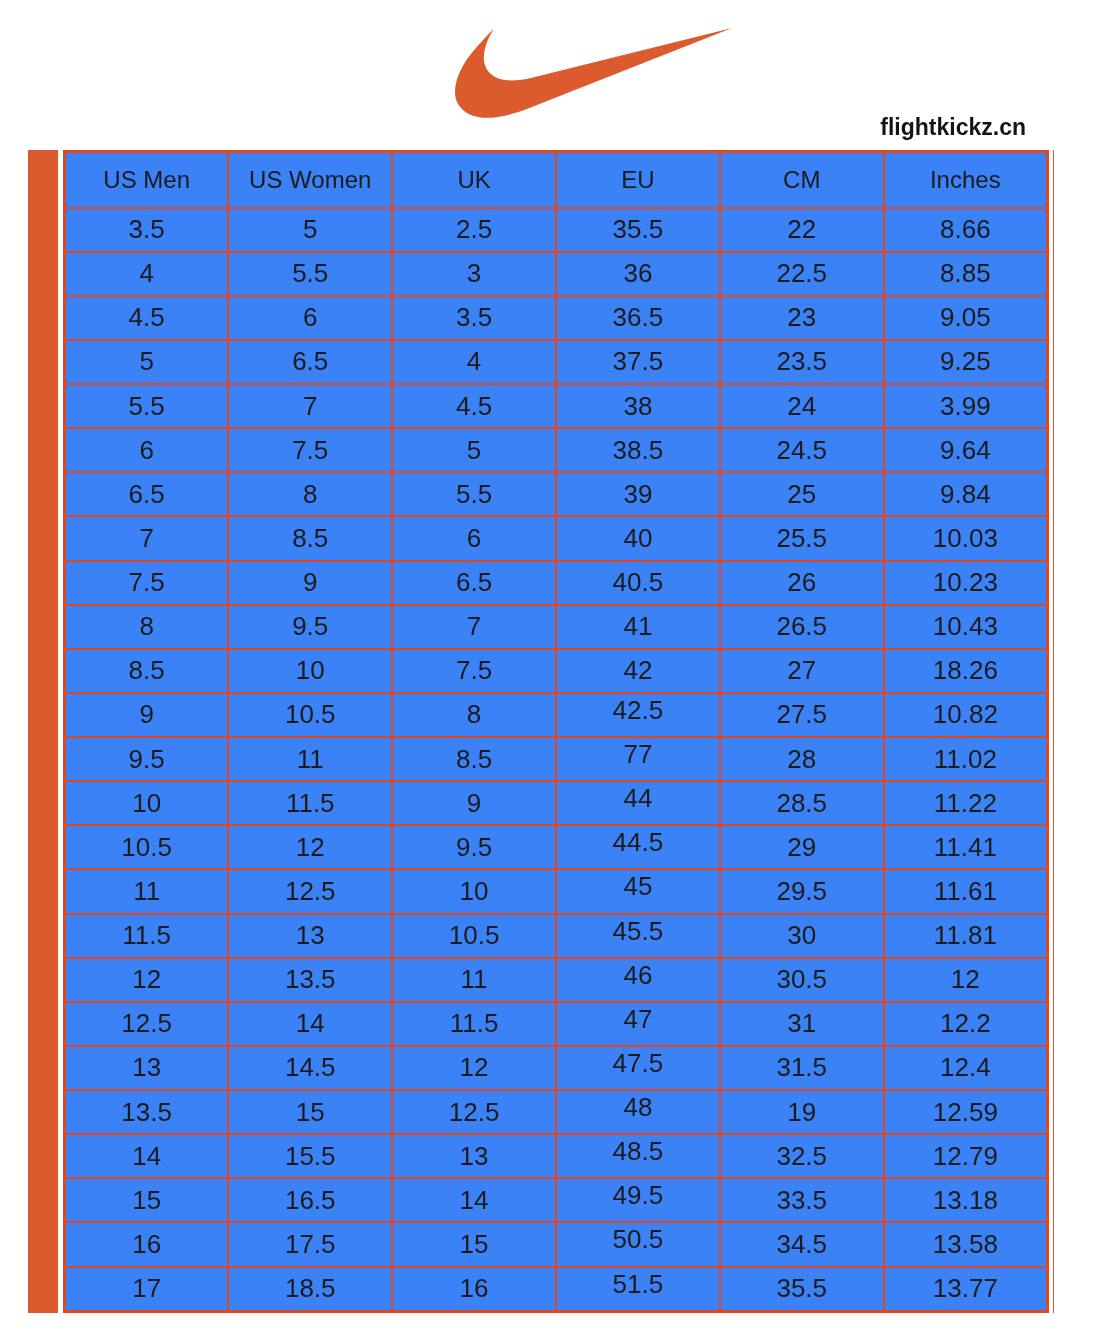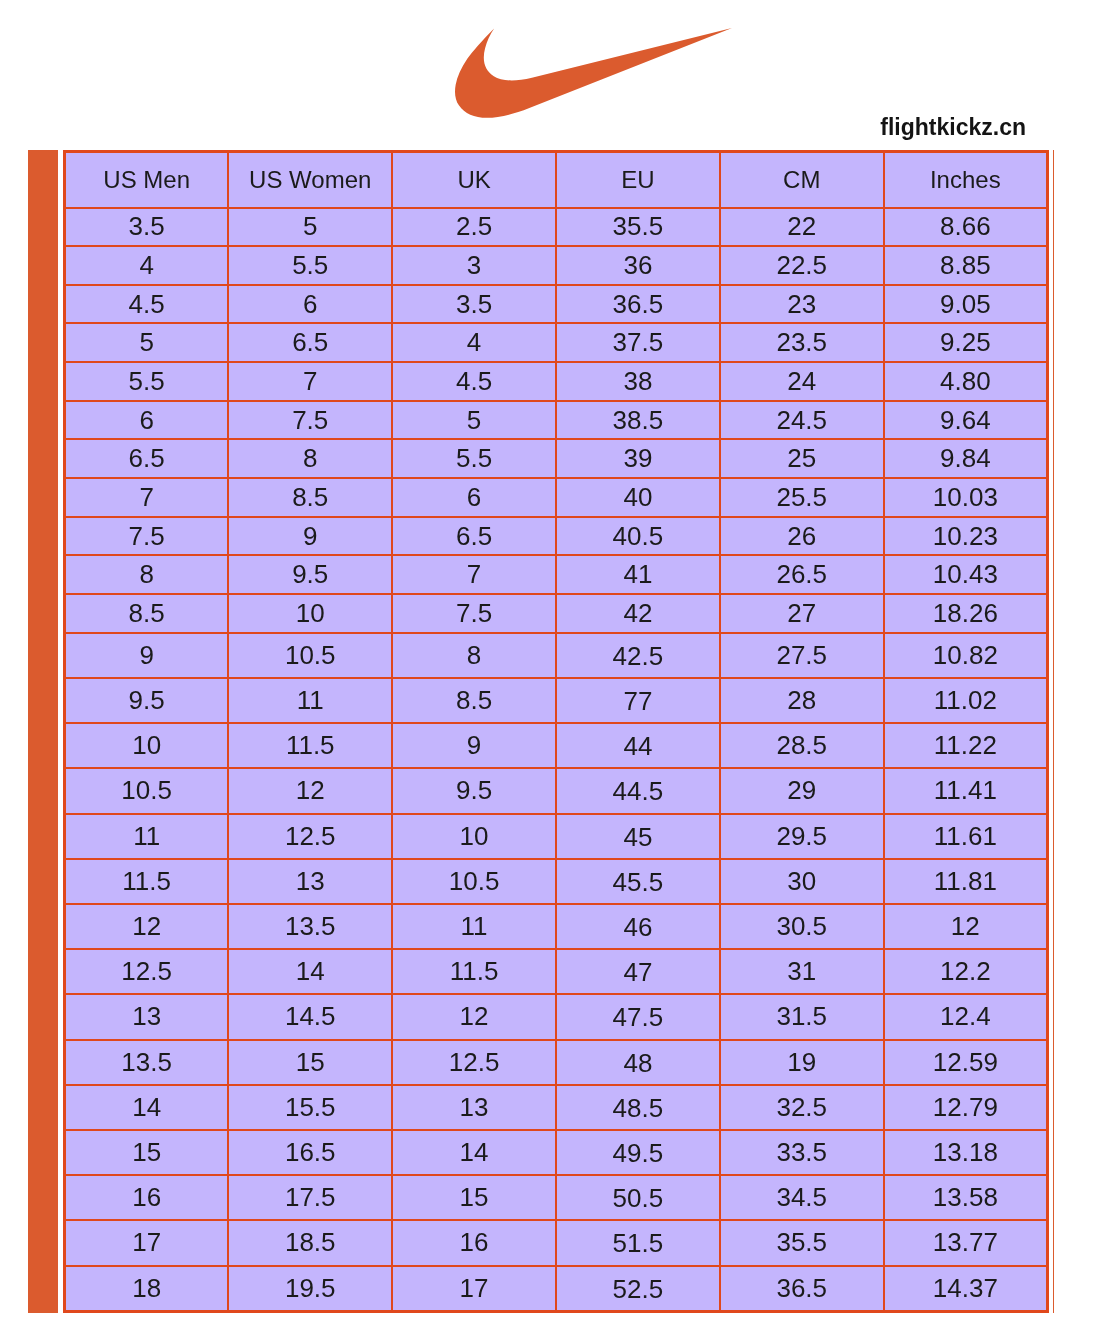--- a/index.html
+++ b/index.html
@@ -48,39 +48,39 @@
     flex: 0 0 auto;
   }
   .bar.left  { margin-right: 5px; }
   .bar.right { width: 29px; margin-left: 4px; }
   table.size-table {
     flex: 1 1 auto;
     width: 986px; height: 1163px;
     border-collapse: collapse;
     table-layout: fixed;
     border: 3px solid var(--grid);
-    background: #c4b5fd;
+    background: #3b82f6;
   }
   .size-table th, .size-table td {
     border: 2px solid var(--grid);
     text-align: center;
     vertical-align: middle;
     padding: 0;
     font-weight: 400;
     color: var(--ink);
     overflow: hidden;
   }
   .size-table thead tr { height: 56px; }
   .size-table th { font-size: 24px; }
   .size-table td { font-size: 26px; }
   
   .size-table td.raised {
     vertical-align: top;
     line-height: 1.1;
-    padding-top: 8px;
+    padding-top: 2px;
   }
 </style>
 </head>
 <body>
 
 <div class="page">
 
   <div class="logo">
     <svg viewBox="0 7.7 24 8.7" preserveAspectRatio="none" aria-hidden="true">
       <path fill="currentColor" d="M24 7.8L6.442 15.276c-1.456.616-2.679.925-3.668.925-1.12 0-1.933-.392-2.437-1.177-.317-.504-.41-1.143-.28-1.918.13-.775.476-1.6 1.036-2.477.467-.71 1.232-1.643 2.297-2.8a6.122 6.122 0 0 0-.784 1.848c-.28 1.195-.028 2.072.756 2.632.373.261.886.392 1.54.392.522 0 1.11-.084 1.764-.252L24 7.8z"></path>
@@ -134,21 +134,21 @@
             <td>37.5</td>
             <td>23.5</td>
             <td>9.25</td>
           </tr>
           <tr>
             <td>5.5</td>
             <td>7</td>
             <td>4.5</td>
             <td>38</td>
             <td>24</td>
-            <td>4.80</td>
+            <td>3.99</td>
           </tr>
           <tr>
             <td>6</td>
             <td>7.5</td>
             <td>5</td>
             <td>38.5</td>
             <td>24.5</td>
             <td>9.64</td>
           </tr>
           <tr>
@@ -296,26 +296,18 @@
             <td>13.58</td>
           </tr>
           <tr>
             <td>17</td>
             <td>18.5</td>
             <td>16</td>
             <td class="raised">51.5</td>
             <td>35.5</td>
             <td>13.77</td>
           </tr>
-          <tr>
-            <td>18</td>
-            <td>19.5</td>
-            <td>17</td>
-            <td class="raised">52.5</td>
-            <td>36.5</td>
-            <td>14.37</td>
-          </tr>
         </tbody>
     </table>
     <div class="bar right"></div>
   </div>
 
 </div>
 
 </body></html>

